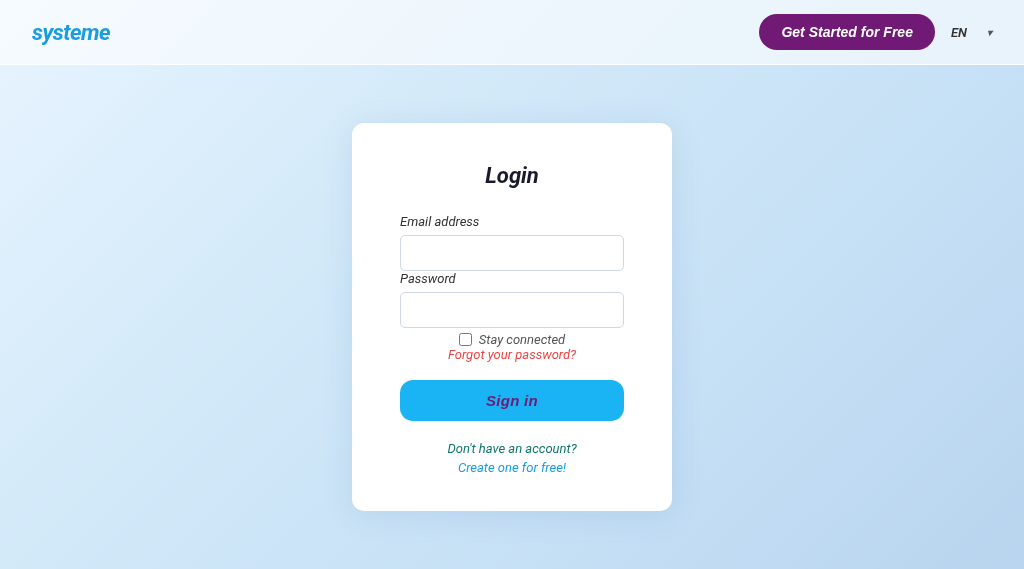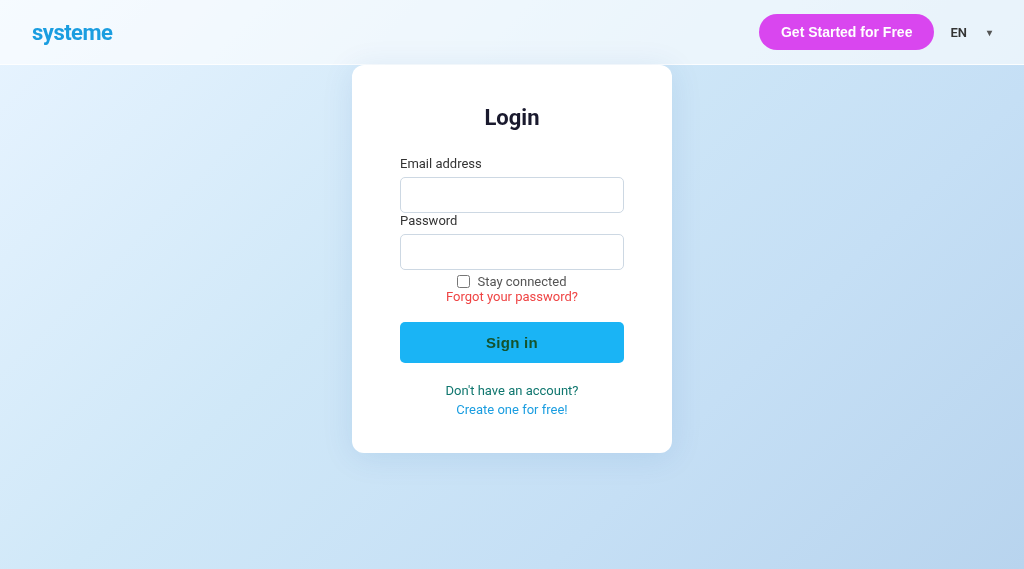--- a/index.html
+++ b/index.html
@@ -1,18 +1,19 @@
 <!DOCTYPE html>
 <html><head>
   <meta charset="utf-8">
   <style>
     * {
       box-sizing: border-box;
       margin: 0;
       padding: 0;
+      font-style: italic;
     }
 
     body {
       width: 1024px;
       height: 569px;
       overflow: hidden;
       font-family: -apple-system, BlinkMacSystemFont, 'Segoe UI', Roboto, Helvetica, Arial, sans-serif;
       background: linear-gradient(135deg, #e8f4ff 0%, #d0e8f8 40%, #c5dff5 70%, #b8d4ee 100%);
       display: flex;
       flex-direction: column;
@@ -35,21 +36,21 @@
       letter-spacing: -0.5px;
     }
 
     .header-right {
       display: flex;
       align-items: center;
       gap: 16px;
     }
 
     .get-started-btn {
-      background: #d946ef;
+      background: #701a75;
       color: #fff;
       border: none;
       border-radius: 24px;
       padding: 10px 22px;
       font-size: 14px;
       font-weight: 600;
       cursor: pointer;
       white-space: nowrap;
     }
 
@@ -65,21 +66,21 @@
 
     .lang-chevron {
       font-size: 10px;
       color: #555;
     }
 
     
     .main {
       flex: 1;
       display: flex;
-      align-items: flex-start;
+      align-items: center;
       justify-content: center;
     }
 
     
     .login-card {
       background: #fff;
       border-radius: 12px;
       box-shadow: 0 4px 32px rgba(0,80,160,0.10);
       padding: 40px 48px 36px 48px;
       width: 320px;
@@ -145,23 +146,23 @@
     .forgot-link {
       font-size: 13px;
       color: #ef4444;
       text-decoration: none;
       cursor: pointer;
     }
 
     .sign-in-btn {
       width: 100%;
       background: #1ab4f5;
-      color: #14532d;
+      color: #701a75;
       border: none;
-      border-radius: 5px;
+      border-radius: 13px;
       padding: 12px;
       font-size: 15px;
       font-weight: 600;
       cursor: pointer;
       letter-spacing: 0.3px;
       transition: background 0.2s;
     }
 
     .no-account {
       text-align: center;

